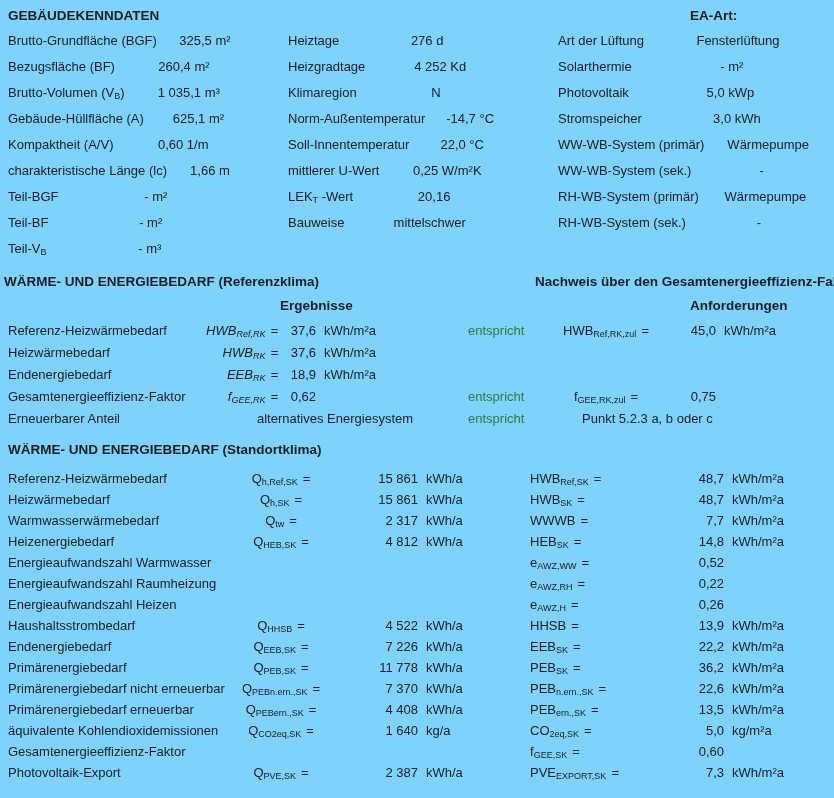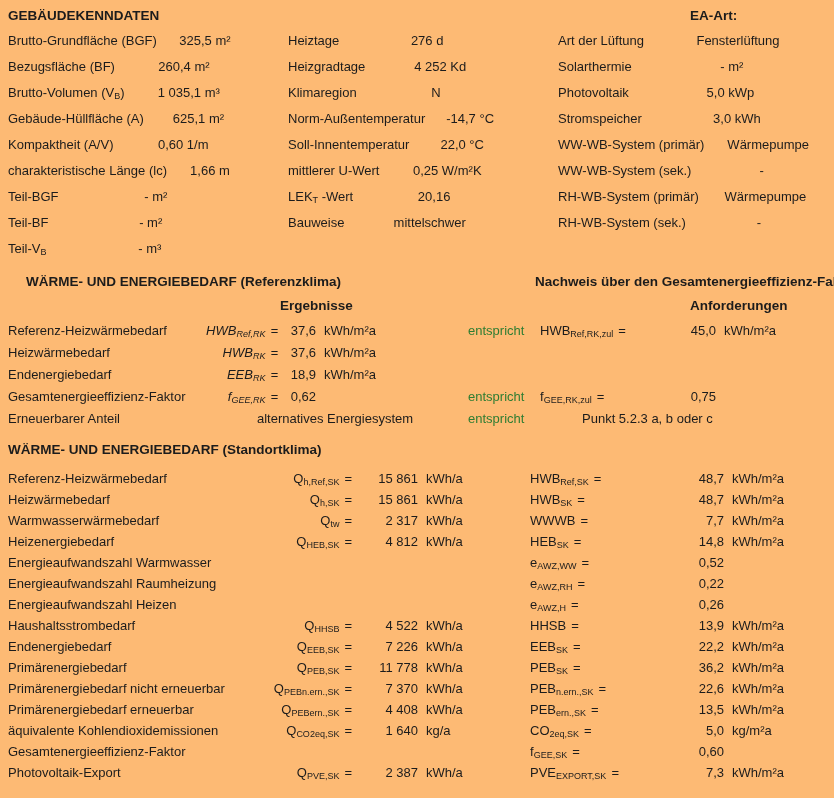--- a/index.html
+++ b/index.html
@@ -1,17 +1,17 @@
 <!DOCTYPE html>
 <html lang="de"><head>
 <meta charset="utf-8">
 <style>
   html,body{margin:0;padding:0;background:#fff;}
   .page{
-    position:relative;width:834px;height:798px;background:#fdba74;overflow:hidden;
+    position:relative;width:834px;height:798px;background:#7dd3fc;overflow:hidden;
     font-family:"Liberation Sans","DejaVu Sans",sans-serif;
     font-size:13px;color:#1c1c1c;
   }
   .page *{white-space:nowrap;}
   .h{font-weight:bold;font-size:13.5px;}
   sub{font-size:9px;line-height:0;vertical-align:-2px;}
   .eq{padding-left:5px;}
 
   
   #sec1{position:absolute;top:8px;left:0;width:834px;}
@@ -20,44 +20,44 @@
   .kcol{position:absolute;top:20px;}
   #col1{left:8px;width:245px;}
   #col2{left:288px;width:227px;}
   #col3{left:558px;width:274px;}
   .krow{display:flex;height:26px;line-height:26px;}
   .klabel{flex:0 0 auto;}
   .kval{flex:1 1 auto;text-align:center;}
 
   
   #sec2{position:absolute;top:274px;left:0;width:834px;}
-  #sec2 .sec-title{position:absolute;left:26px;top:0;}
+  #sec2 .sec-title{position:absolute;left:4px;top:0;}
   #sec2 .nachweis-title{position:absolute;left:502px;top:0;margin-left:33px;}
   #sec2 .hdr-erg{position:absolute;left:280px;top:24px;}
   #sec2 .hdr-anf{position:absolute;left:690px;top:24px;}
   #rows2{position:absolute;top:46px;left:0;width:834px;}
   .row2{position:relative;height:22px;line-height:22px;}
   .row2 .lab{position:absolute;left:8px;}
   .row2 .alt{position:absolute;left:257px;}
   .row2 .sym{position:absolute;left:170px;width:108px;text-align:right;font-style:italic;}
   .row2 .val{position:absolute;left:276px;width:40px;text-align:right;}
   .row2 .unit{position:absolute;left:324px;}
   .row2 .status{position:absolute;left:468px;color:#2e7d32;}
   .row2 .reqtext{position:absolute;left:582px;}
-  .row2 .reqsym{position:absolute;left:540px;width:132px;text-align:left;}
+  .row2 .reqsym{position:absolute;left:540px;width:132px;text-align:center;}
   .row2 .reqval{position:absolute;left:676px;width:40px;text-align:right;}
   .row2 .requnit{position:absolute;left:724px;}
 
   
   #sec3{position:absolute;top:442px;left:0;width:834px;}
   #sec3 .sec-title{position:absolute;left:8px;top:0;}
   #rows3{position:absolute;top:26px;left:0;width:834px;}
   .row3{position:relative;height:21px;line-height:21px;}
   .row3 .lab{position:absolute;left:8px;}
-  .row3 .sym{position:absolute;left:210px;width:142px;text-align:right;}
+  .row3 .sym{position:absolute;left:210px;width:142px;text-align:center;}
   .row3 .val{position:absolute;left:356px;width:62px;text-align:right;}
   .row3 .unit{position:absolute;left:426px;}
   .row3 .reqsym{position:absolute;left:530px;width:146px;text-align:left;}
   .row3 .reqval{position:absolute;left:680px;width:44px;text-align:right;}
   .row3 .requnit{position:absolute;left:732px;}
 </style>
 </head>
 <body>
 
 <div class="page">

